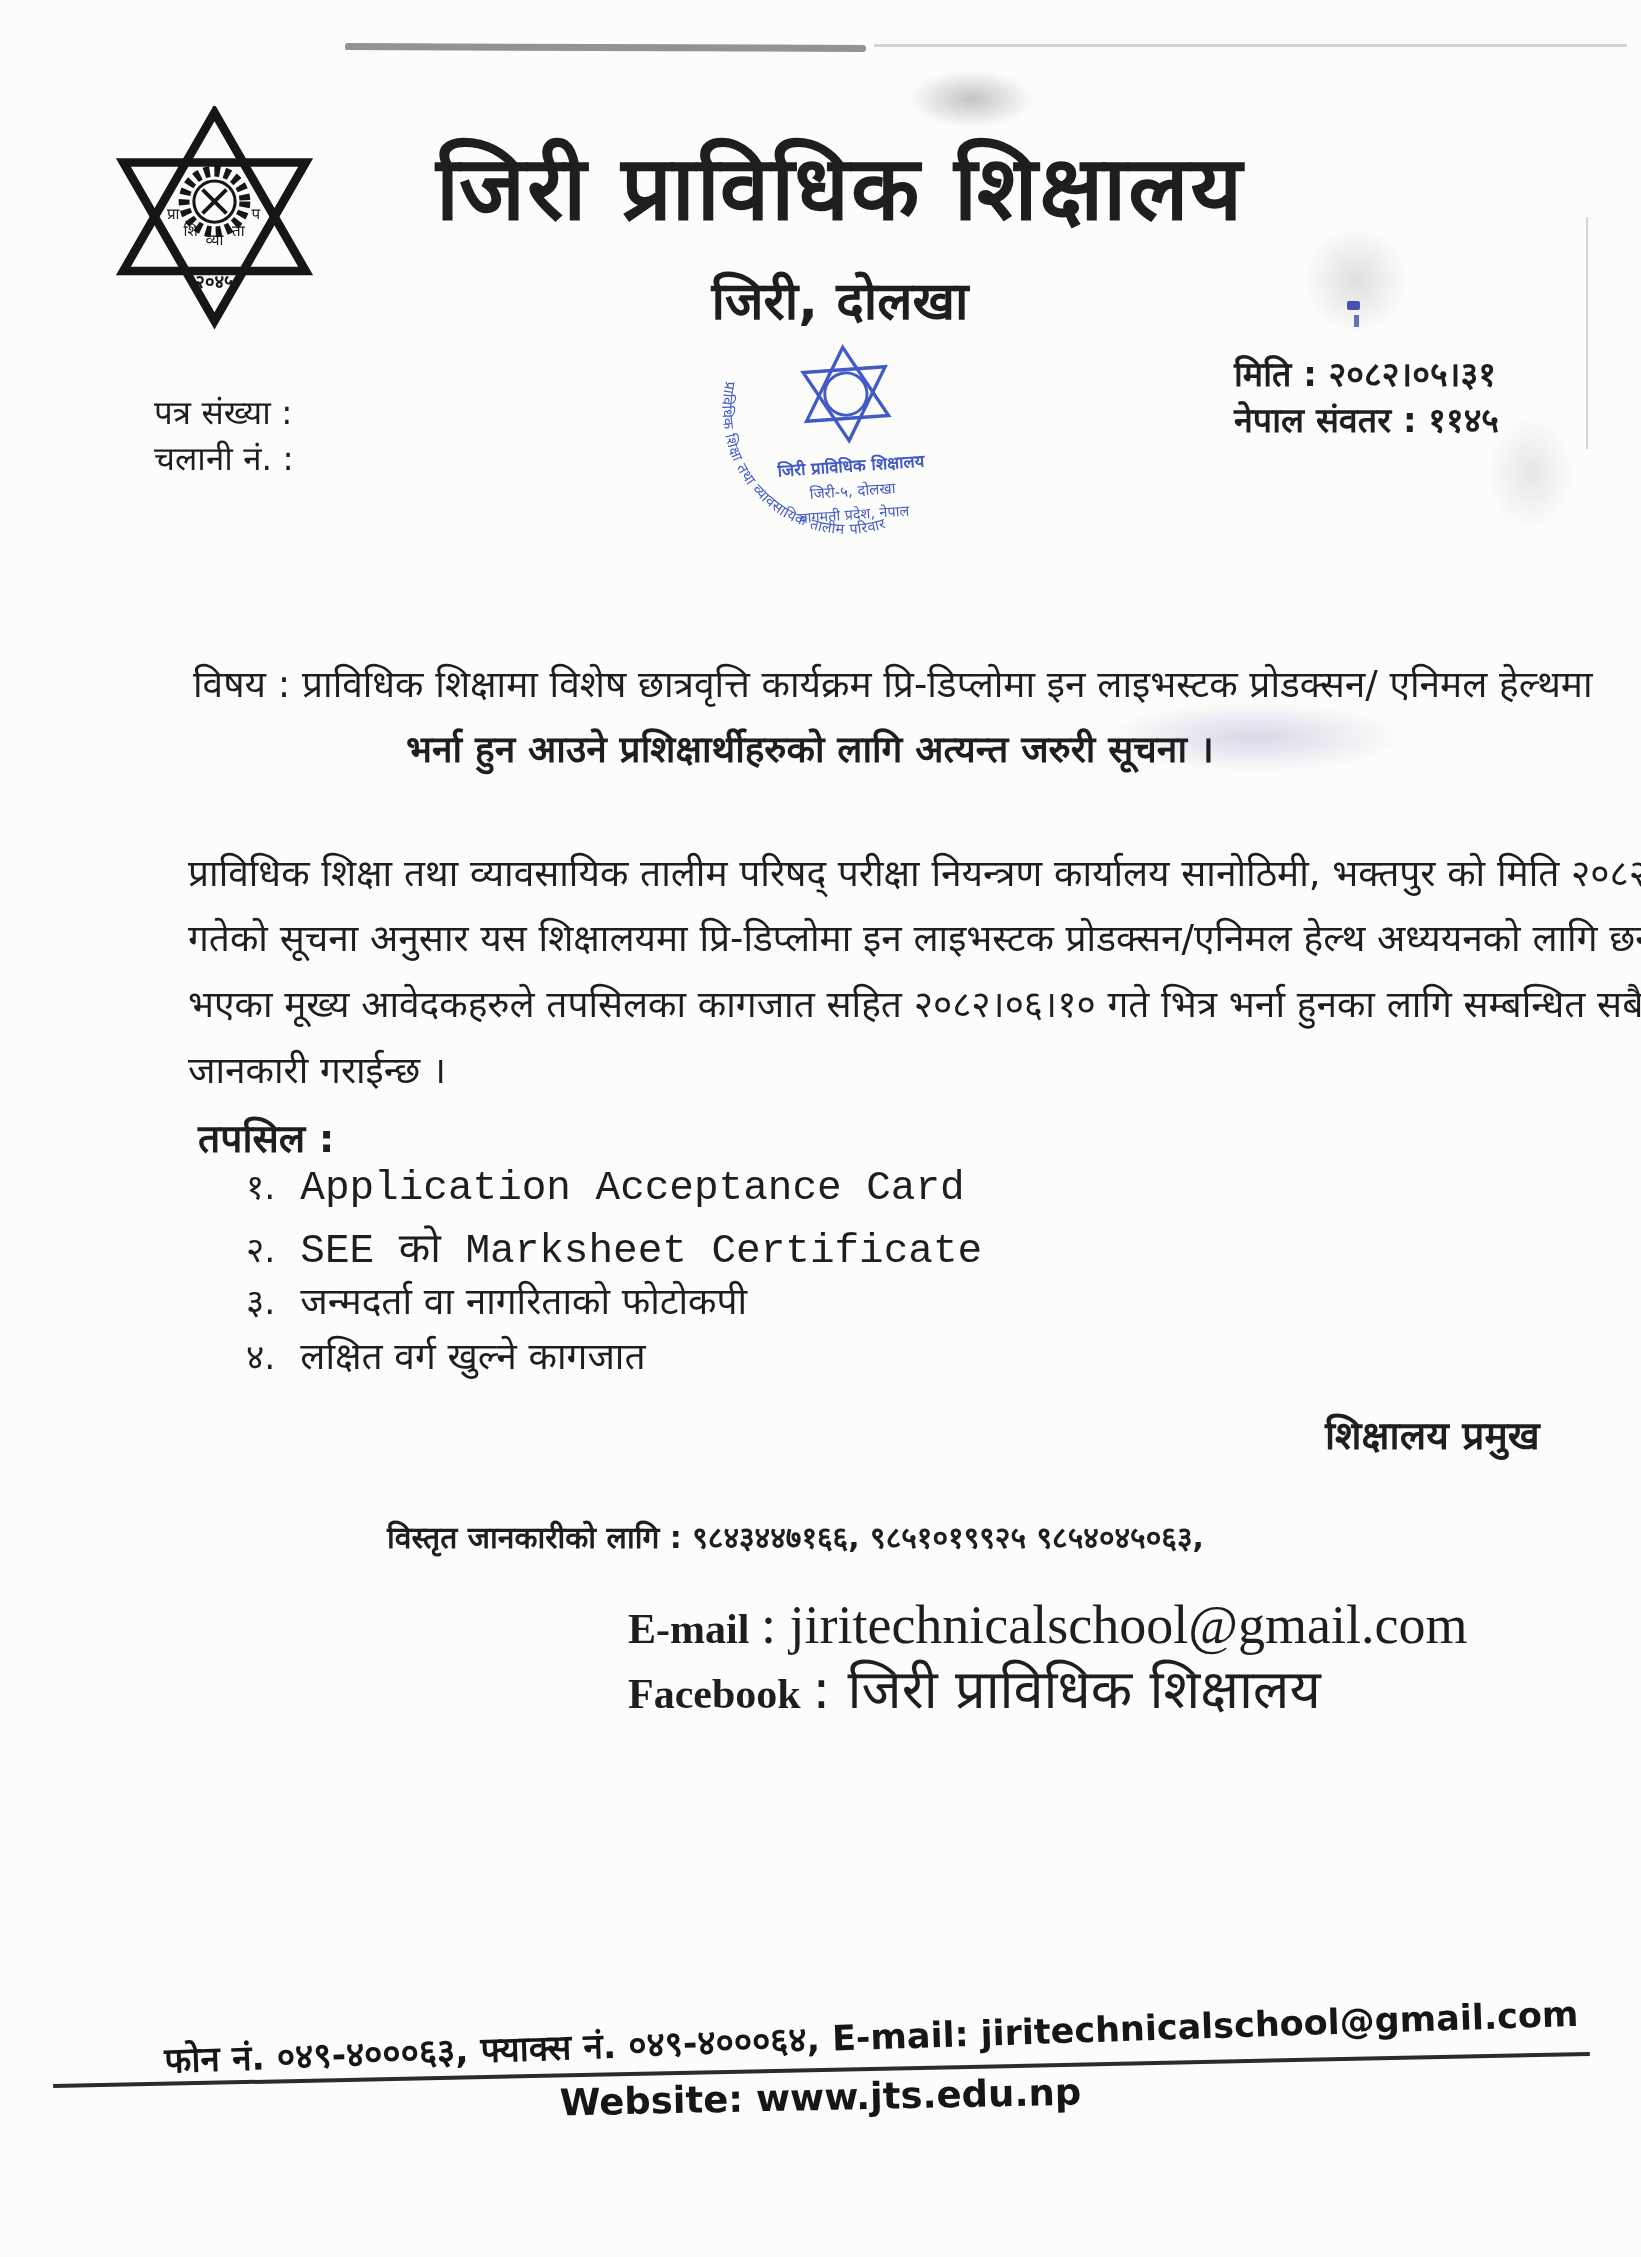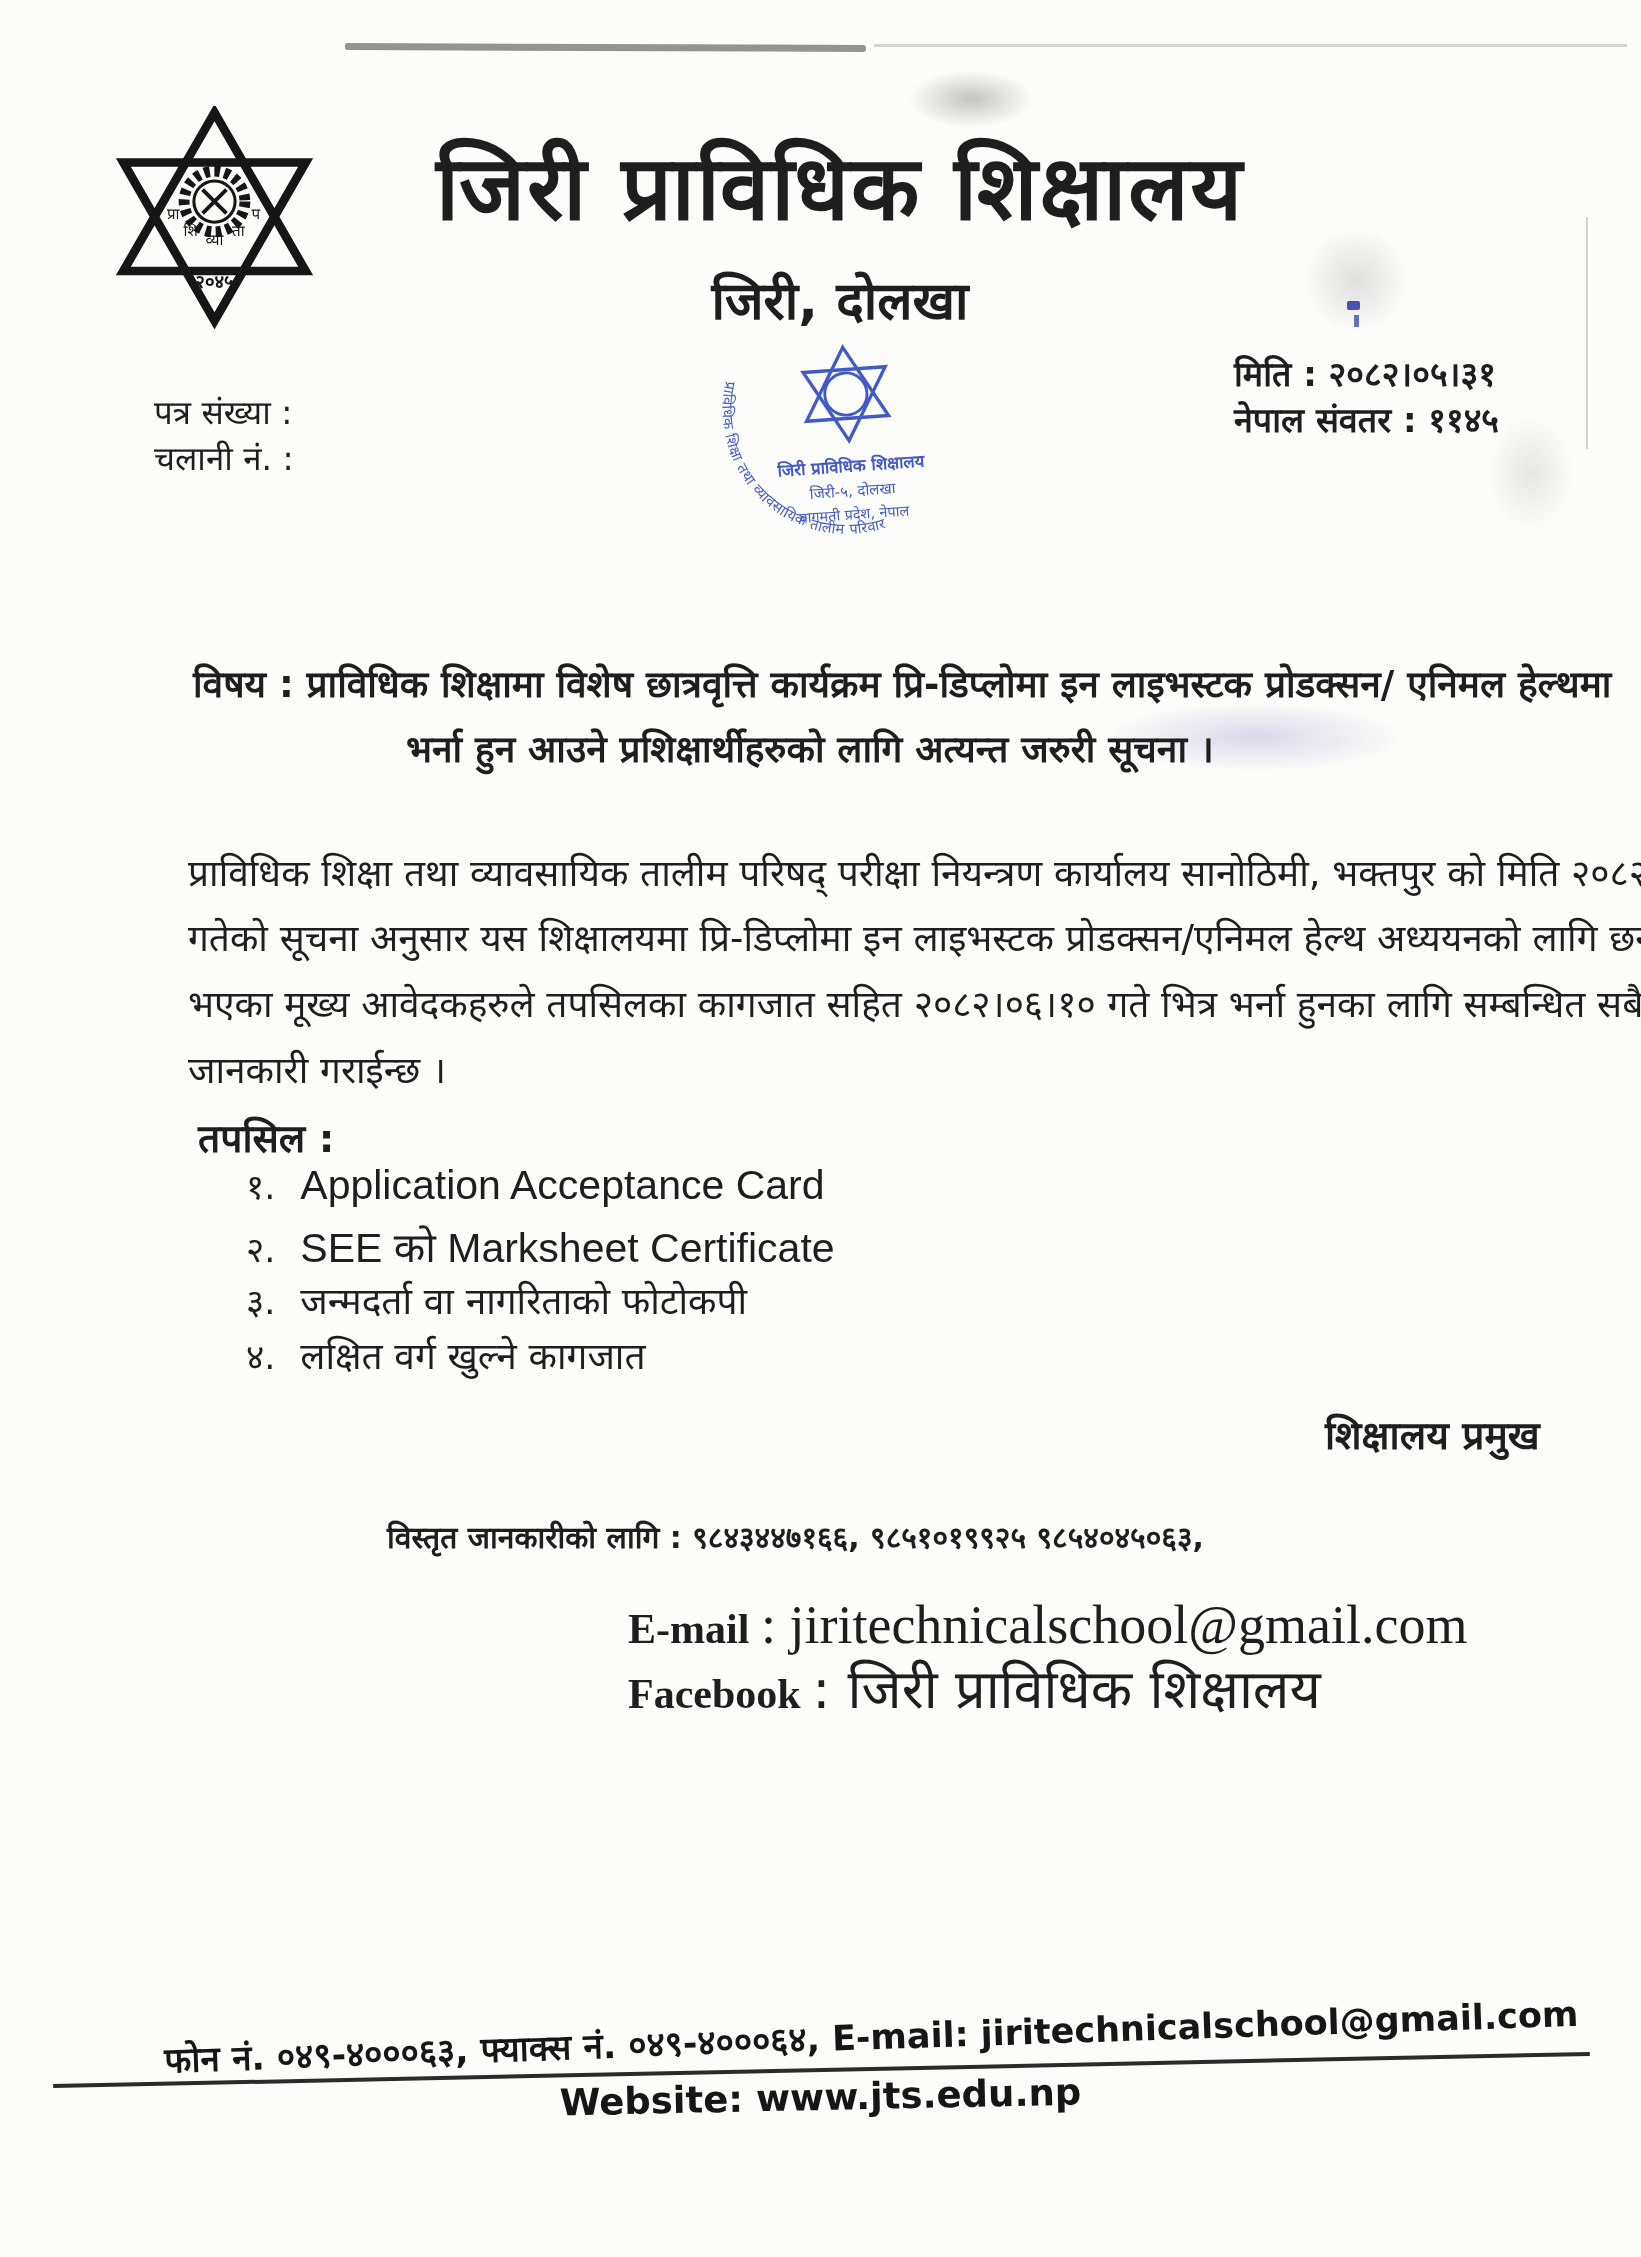--- a/index.html
+++ b/index.html
@@ -15,33 +15,33 @@
   .abs{position:absolute;white-space:nowrap;}
   .dev{font-family:"DejaVu Sans",sans-serif;}
 
   .council{top:89px;left:406px;width:695px;text-align:center;font-size:29px;font-weight:600;}
   .school{top:124px;left:164px;width:1352px;text-align:center;font-size:89px;font-weight:700;letter-spacing:1.9px;}
   .place{top:263px;left:164px;width:1352px;text-align:center;font-size:52px;font-weight:700;}
 
   .meta-left{top:390px;left:154px;font-size:33px;font-weight:500;line-height:46px;}
   .meta-right{top:351px;left:1234px;font-size:34px;font-weight:600;line-height:46px;}
 
-  .subject1{top:657px;left:193px;font-size:37px;font-weight:700;}
+  .subject1{top:657px;left:193px;font-size:37px;font-weight:400;}
   .subject2{top:722px;left:406px;font-size:37px;font-weight:700;}
 
   .bodyline{font-size:37px;font-weight:400;left:188px;}
   .bl1{top:846px;}
   .bl2{top:911px;}
   .bl3{top:977px;}
   .bl4{top:1043px;}
 
   .details-heading{top:1110px;left:198px;font-size:39px;font-weight:600;}
   .item{position:absolute;left:246px;display:flex;gap:19.3px;align-items:baseline;white-space:nowrap;}
   .item .num{font-size:35px;font-weight:500;min-width:35px;}
-  .item .txt-en{font-family:Liberation Sans, sans-serif;font-size:41px;}
+  .item .txt-en{font-family:Liberation Mono, monospace;font-size:41px;}
   .item .txt-ne{font-size:37px;}
   .it1{top:1162px;} .it2{top:1218px;} .it3{top:1274px;} .it4{top:1329px;}
 
   .signature{top:1361px;left:1325px;font-size:39px;font-weight:700;margin-top:46px;}
 
   .contact-info{top:1516px;left:387px;font-size:30px;font-weight:700;}
   .contact-row{position:absolute;display:flex;gap:11.6px;align-items:baseline;white-space:nowrap;font-family:"Liberation Serif",serif;}
   .c-email{top:1570px;left:628px;text-align:right;}
   .c-fb{top:1626px;left:628px;}
   .contact-row .lbl{font-weight:700;font-size:42px;}

